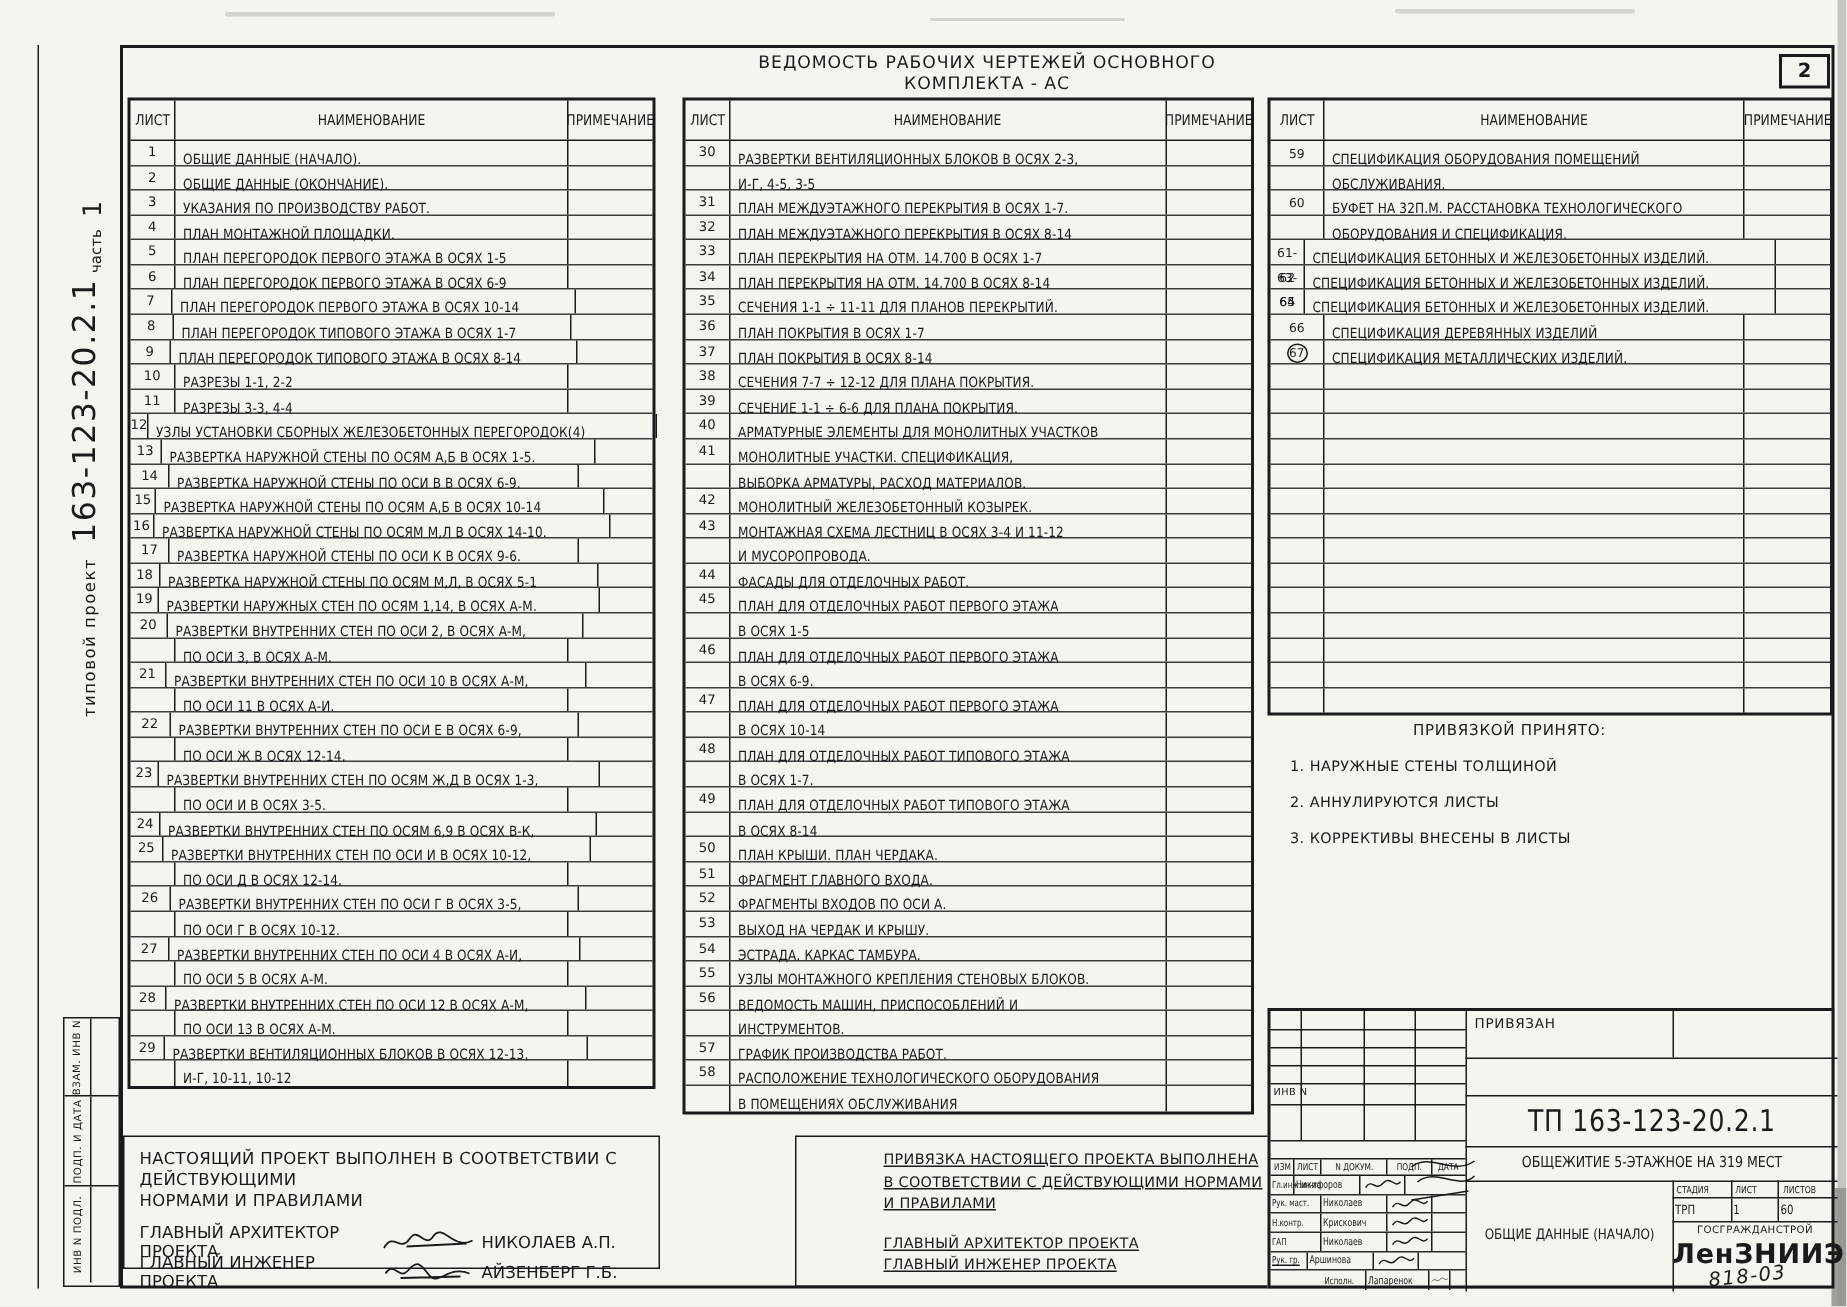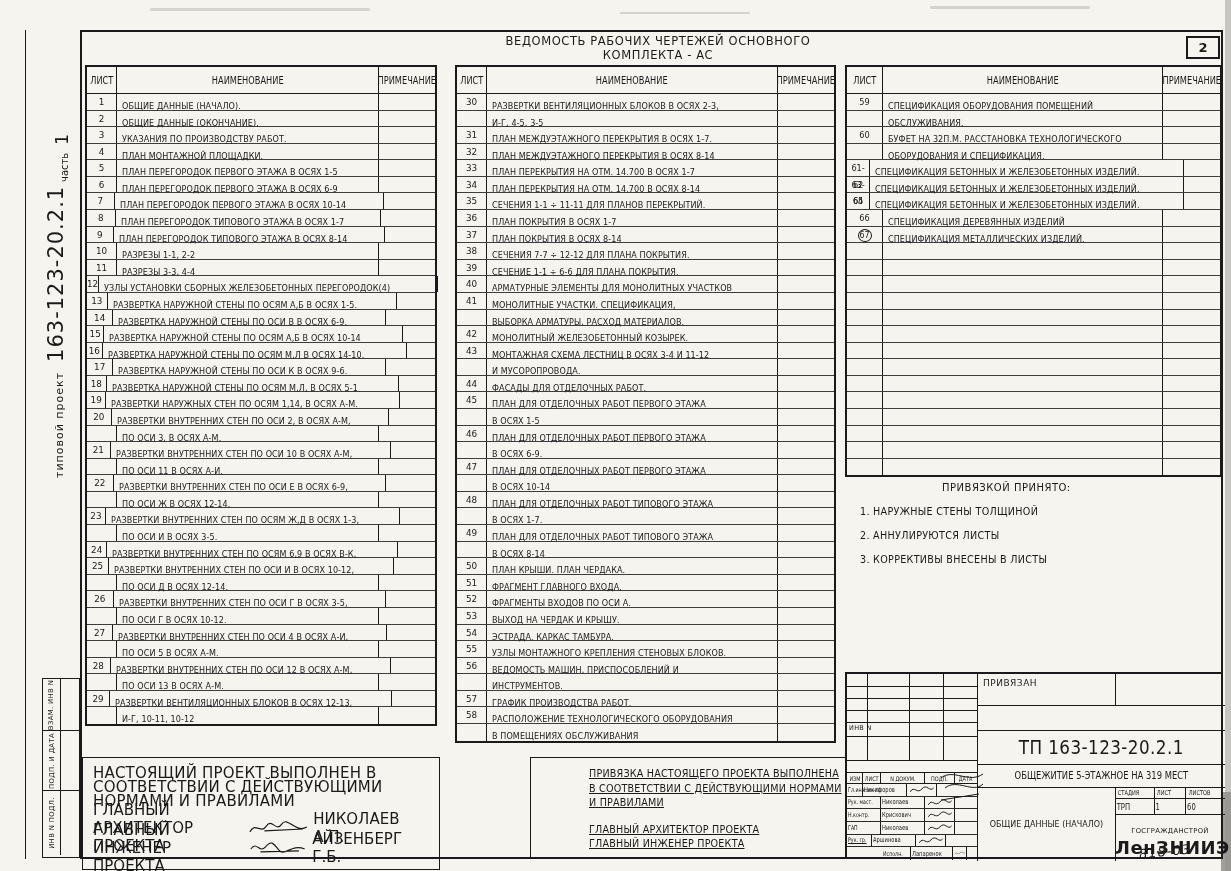--- a/index.html
+++ b/index.html
@@ -60,22 +60,22 @@
   .txc{ display:inline-block; white-space:nowrap; transform:scaleX(.84); transform-origin:50% 50%; }
   .circ{ display:inline-block; border:1px solid #1a1a1a; border-radius:50%; min-width:14px; height:13px;
     line-height:12px; font-size:8px; margin-top:1px; }
 
   
   .notes{ position:absolute; left:852px; top:482px; width:366px; }
   .notes-title{ font-size:10px; padding-left:90px; letter-spacing:.5px; }
   .note-item{ margin-top:13px; font-size:9.6px; padding-left:8px; letter-spacing:.3px; }
 
   
-  .lbox{ position:absolute; left:82px; top:757px; width:358px; height:113px; border:1.8px solid #1a1a1a;
-    padding:8px 8px 0 10px; font-size:15px; }
+  .lbox{ position:absolute; left:82px; top:757px; width:358px; height:89px; border:1.8px solid #1a1a1a;
+    padding:8px 8px 0 10px; font-size:11px; }
   .lbox .bl{ line-height:14px; letter-spacing:.2px; }
   .sigline{ display:flex; align-items:center; margin-top:2px; height:18px; }
   .sigline .lbl{ width:158px; }
   .sigline .sigsvg{ width:66px; height:18px; margin:0 2px; }
   .mbox{ position:absolute; left:530px; top:757px; width:322px; height:101px; border:1.8px solid #1a1a1a;
     padding:9px 0 0 58px; font-size:9.6px;text-decoration:underline; }
   .mbox .bl{ line-height:14.5px; letter-spacing:.2px; }
   .mbox .gap{ height:12px; }
 
   
@@ -89,21 +89,21 @@
   .sheet-title{ position:absolute; left:130px; top:113px; width:138px; height:73px; display:flex; align-items:center; justify-content:center;
     font-size:9.5px; }
   .stage-head,.sig-head{ display:flex; }
   .stage-head{ position:absolute; left:268px; top:113px; width:110px; height:12px; border-bottom:1px solid #1a1a1a; }
   .stage-vals{ position:absolute; left:268px; top:125px; width:110px; height:16px; border-bottom:1.3px solid #1a1a1a; display:flex; }
   .sc{ display:flex; align-items:center; justify-content:flex-start; border-right:1px solid #1a1a1a; overflow:visible; }
   .sc:last-child{ border-right:none; }
   .stage-head .sc{ font-size:6.4px; }
   .stage-vals .sc{ font-size:8.5px; }
   .org{ position:absolute; left:268px; top:141px; width:110px; height:45px; text-align:center; }
-  .org-top{ font-size:6.8px; margin-top:12px; letter-spacing:.3px; }
+  .org-top{ font-size:6.8px; margin-top:1px; letter-spacing:.3px; }
   .org-logo{ font-size:18px; font-weight:bold; letter-spacing:.5px; margin-top:2px; }
   .sig-head{ position:absolute; left:0; top:98px; width:130px; height:12px; border-top:1.5px solid #1a1a1a; border-bottom:1px solid #1a1a1a; }
   .sig-head .sc{ font-size:6.2px; }
   .sig-rows{ position:absolute; left:0; top:110px; width:130px; }
   .sigrow{ display:flex; height:12.66px; border-bottom:1px solid #2a2a2a; }
   .sigrow:last-child{ border-bottom:none; }
   .sigrow .sc{ justify-content:flex-start; padding-left:1px; }
   .tx2{ display:inline-block; white-space:nowrap; transform:scaleX(.74); transform-origin:0 50%; }
   .tx2c{ display:inline-block; white-space:nowrap; transform:scaleX(.8); transform-origin:50% 50%; }
   .inv-label{ position:absolute; left:2px; top:50px; font-size:6.5px; letter-spacing:.3px; }

